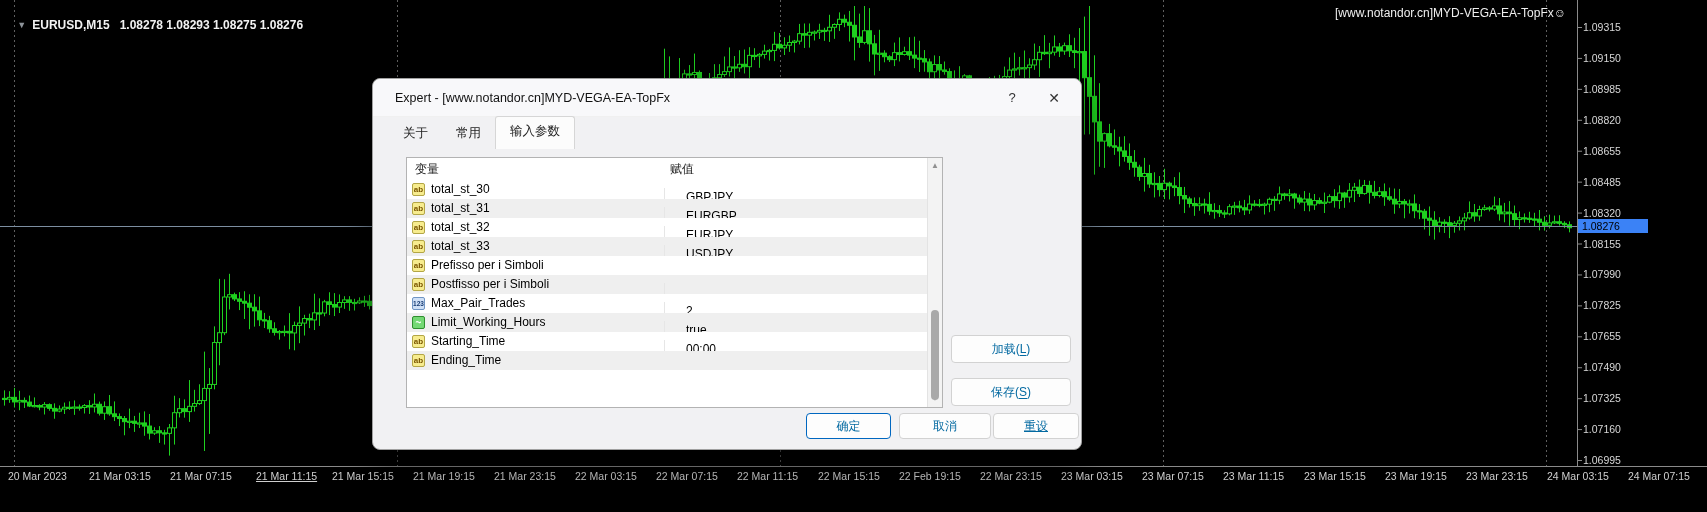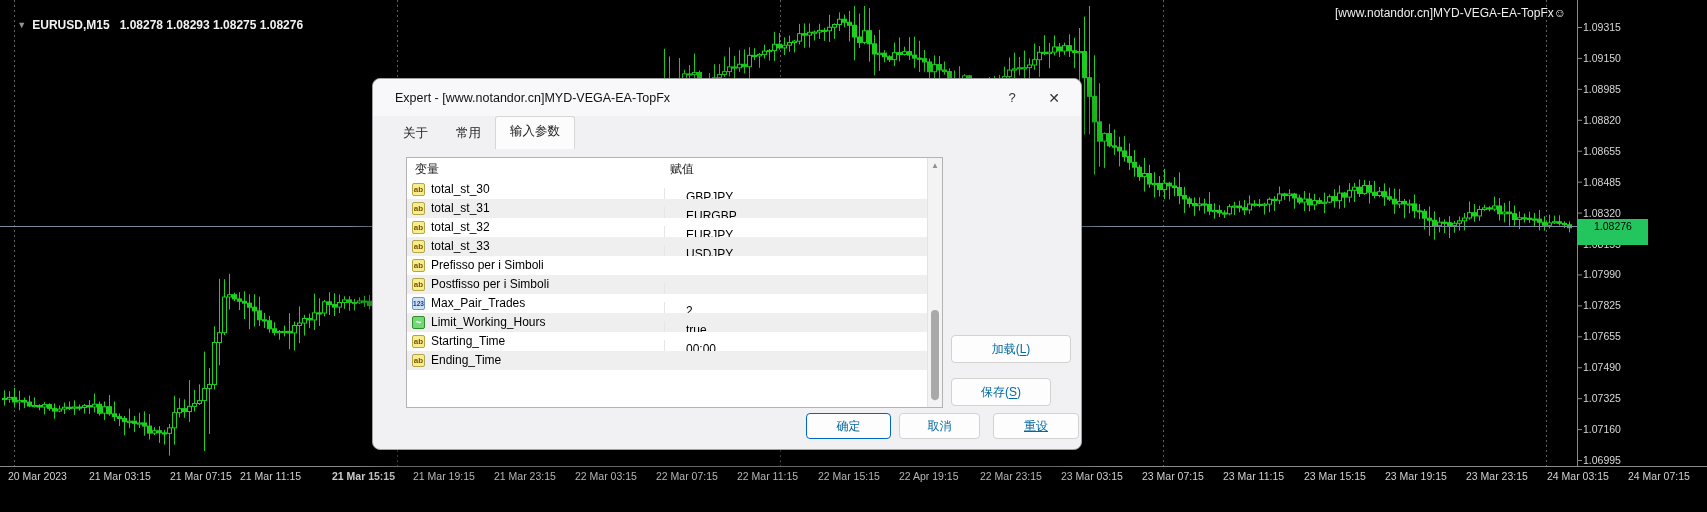--- a/index.html
+++ b/index.html
@@ -9,22 +9,22 @@
     background:#000;font-family:"Liberation Sans","DejaVu Sans",sans-serif;
   }
   .stage svg{position:absolute;left:0;top:0;}
   
   .ohlc{position:absolute;left:4px;top:4px;color:#f2f2f2;font-size:12px;font-weight:bold;white-space:pre;}
   .ohlc .tri{color:#8d9399;font-size:9px;font-weight:normal;margin-right:6px;vertical-align:1px;}
   .ohlc .sym{margin-right:10px;}
   .ea-label{position:absolute;top:6px;left:0;right:141px;text-align:right;color:#efefef;font-size:12px;}
   .price-label{position:absolute;left:1583px;color:#d7d7d7;font-size:10.5px;line-height:12px;}
   .time-label{position:absolute;top:470px;color:#cfcfcf;font-size:10.5px;white-space:nowrap;}
-  .price-tag{position:absolute;left:1578px;width:70px;height:26px;background:#22c55e;color:#000;
-    font-size:10.5px;line-height:15px;padding-left:16px;}
+  .price-tag{position:absolute;left:1578px;width:70px;height:14px;background:#3b82f6;color:#000;
+    font-size:10.5px;line-height:15px;padding-left:4px;}
   
   .dialog{position:absolute;left:372px;top:78px;width:710px;height:372px;
     background:#f1f1f3;border:1px solid #a0a0a0;border-radius:8px;
     box-shadow:0 12px 34px rgba(0,0,0,.65);font-size:12px;color:#1a1a1a;}
   .titlebar{position:absolute;left:0;top:0;right:0;height:38px;background:#f8f8fa;
     border-radius:8px 8px 0 0;border-bottom:1px solid #f0f0f0;}
   .titlebar .title{position:absolute;left:22px;top:0;line-height:38px;font-size:12.5px;color:#111;}
   .cap-btn{position:absolute;top:9px;width:22px;height:20px;text-align:center;line-height:20px;
     color:#333;font-size:13px;cursor:default;border-radius:4px;}
   .help-btn{right:58px;}
@@ -53,24 +53,24 @@
   .sbar{position:absolute;top:0;right:0;bottom:0;width:15px;background:#f3f3f3;border-left:1px solid #e3e3e3;}
   .sbar .arr{position:absolute;left:0;width:14px;text-align:center;color:#909090;font-size:8px;line-height:12px;}
   .sbar .arr.up{top:2px;}
   .sbar .arr.down{bottom:2px;color:#b9b9b9;}
   .sbar .thumb{position:absolute;left:3px;width:8px;top:152px;height:90px;background:#a9a9a9;border-radius:4px;}
   
   .btn{position:absolute;background:#fdfdfd;border:1px solid #d2d2d2;border-radius:4px;
     font-size:12px;color:#0369a1;text-align:center;}
   .btn u{text-underline-offset:2px;}
   .btn.load{left:578px;top:256px;width:120px;height:28px;line-height:26px;}
-  .btn.save{left:578px;top:299px;width:100px;height:28px;line-height:26px;}
+  .btn.save{left:578px;top:299px;width:120px;height:28px;line-height:26px;}
   .btn.bottom{top:334px;height:26px;line-height:24px;}
   .btn.ok{left:433px;width:85px;border:1.5px solid #0067c0;}
-  .btn.cancel{left:526px;width:81px;}
+  .btn.cancel{left:526px;width:92px;}
   .btn.reset{left:620px;width:86px;text-decoration:underline;}
 </style>
 </head>
 <body>
 
 <div class="stage">
 
   <svg width="1707" height="512">
       <line x1="14.5" y1="0" x2="14.5" y2="466" stroke="#5f5f5f" stroke-width="1" stroke-dasharray="2,3"></line>
       <line x1="397.5" y1="0" x2="397.5" y2="466" stroke="#5f5f5f" stroke-width="1" stroke-dasharray="2,3"></line>
@@ -747,29 +747,29 @@
       <span class="price-label" style="top: 330.3px;">1.07655</span>
       <span class="price-label" style="top: 361.23px;">1.07490</span>
       <span class="price-label" style="top: 392.16px;">1.07325</span>
       <span class="price-label" style="top: 423.09px;">1.07160</span>
       <span class="price-label" style="top: 454.02px;">1.06995</span>
     </div>
   <div>
       <span class="time-label" style="left: 8px;">20 Mar 2023</span>
       <span class="time-label" style="left: 89px;">21 Mar 03:15</span>
       <span class="time-label" style="left: 170px;">21 Mar 07:15</span>
-      <span class="time-label" style="left: 240px;">21 Mar 11:15</span>
-      <span class="time-label" style="left: 332px; font-weight: bold;">21 Mar 15:15</span>
+      <span class="time-label" style="left: 256px; text-decoration: underline;">21 Mar 11:15</span>
+      <span class="time-label" style="left: 332px;">21 Mar 15:15</span>
       <span class="time-label" style="left: 413px;">21 Mar 19:15</span>
       <span class="time-label" style="left: 494px;">21 Mar 23:15</span>
       <span class="time-label" style="left: 575px;">22 Mar 03:15</span>
       <span class="time-label" style="left: 656px;">22 Mar 07:15</span>
       <span class="time-label" style="left: 737px;">22 Mar 11:15</span>
       <span class="time-label" style="left: 818px;">22 Mar 15:15</span>
-      <span class="time-label" style="left: 899px;">22 Apr 19:15</span>
+      <span class="time-label" style="left: 899px;">22 Feb 19:15</span>
       <span class="time-label" style="left: 980px;">22 Mar 23:15</span>
       <span class="time-label" style="left: 1061px;">23 Mar 03:15</span>
       <span class="time-label" style="left: 1142px;">23 Mar 07:15</span>
       <span class="time-label" style="left: 1223px;">23 Mar 11:15</span>
       <span class="time-label" style="left: 1304px;">23 Mar 15:15</span>
       <span class="time-label" style="left: 1385px;">23 Mar 19:15</span>
       <span class="time-label" style="left: 1466px;">23 Mar 23:15</span>
       <span class="time-label" style="left: 1547px;">24 Mar 03:15</span>
       <span class="time-label" style="left: 1628px;">24 Mar 07:15</span>
     </div>

